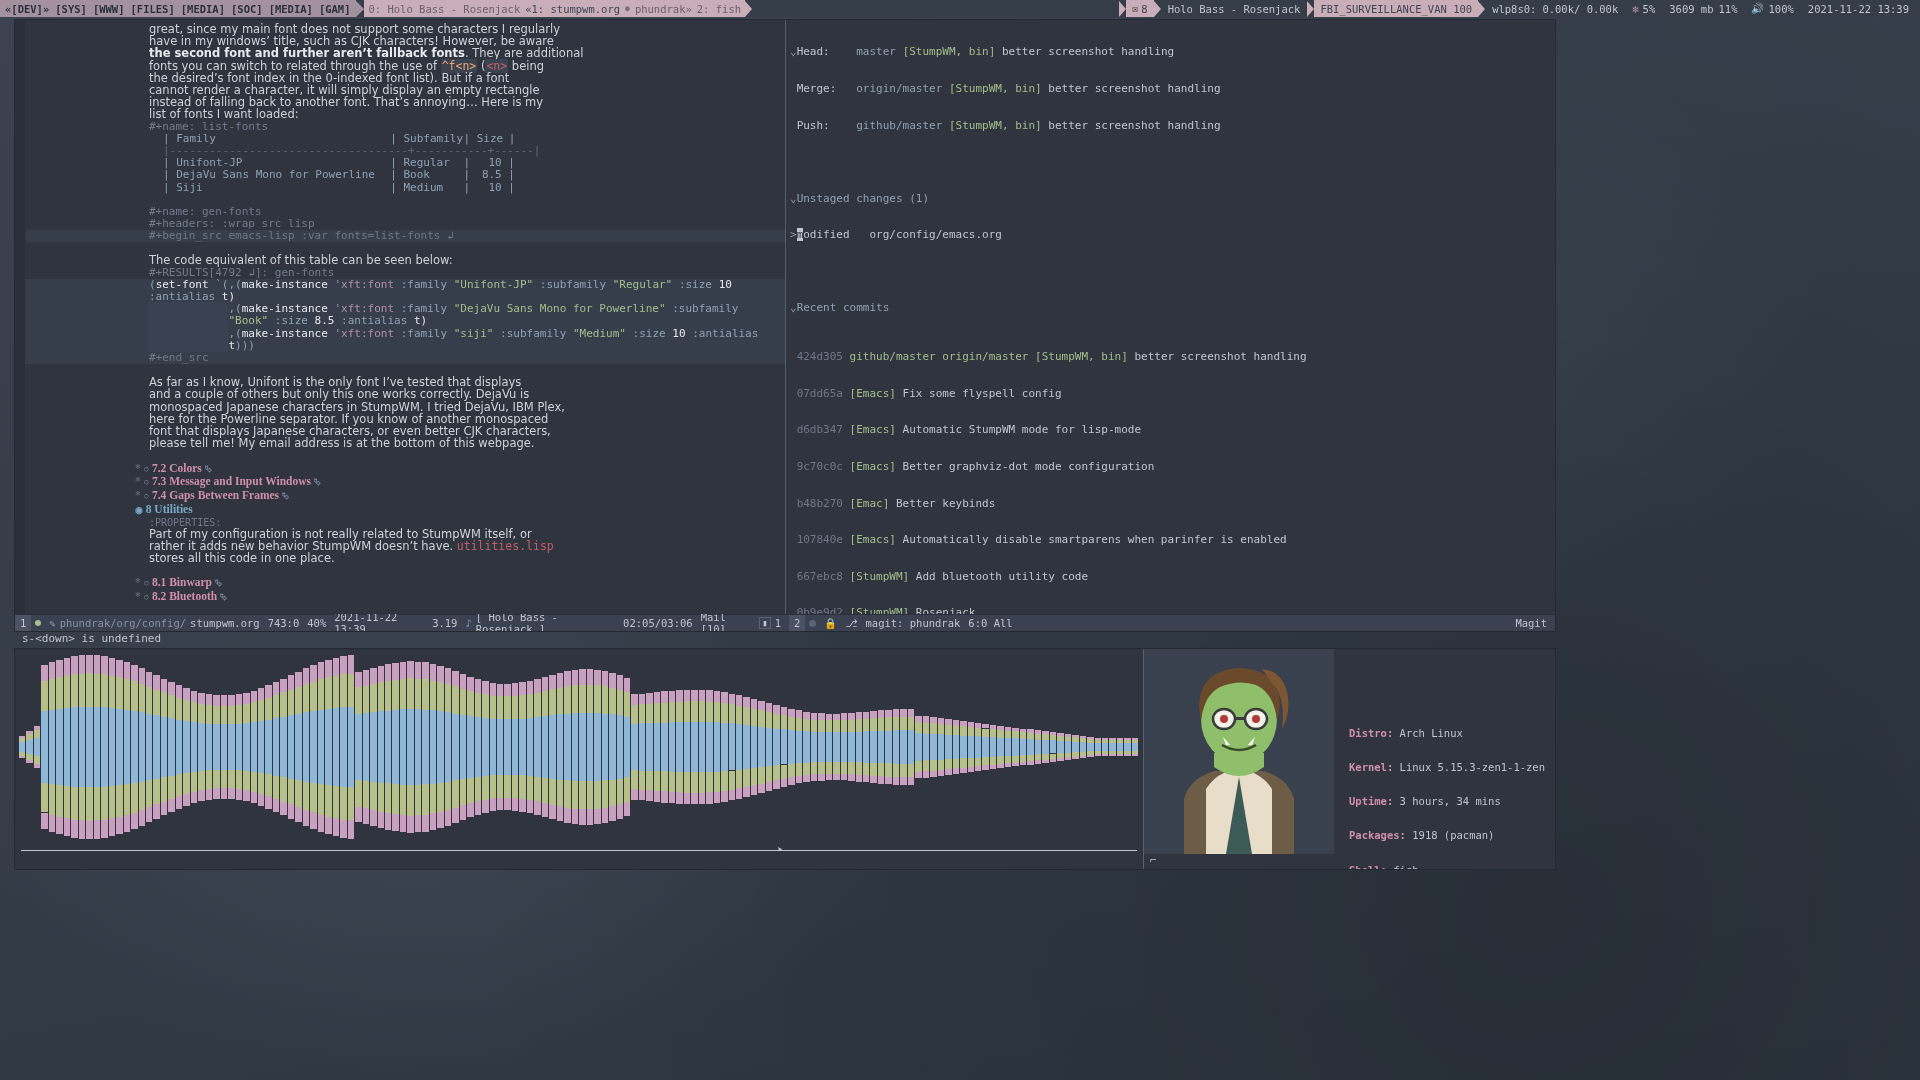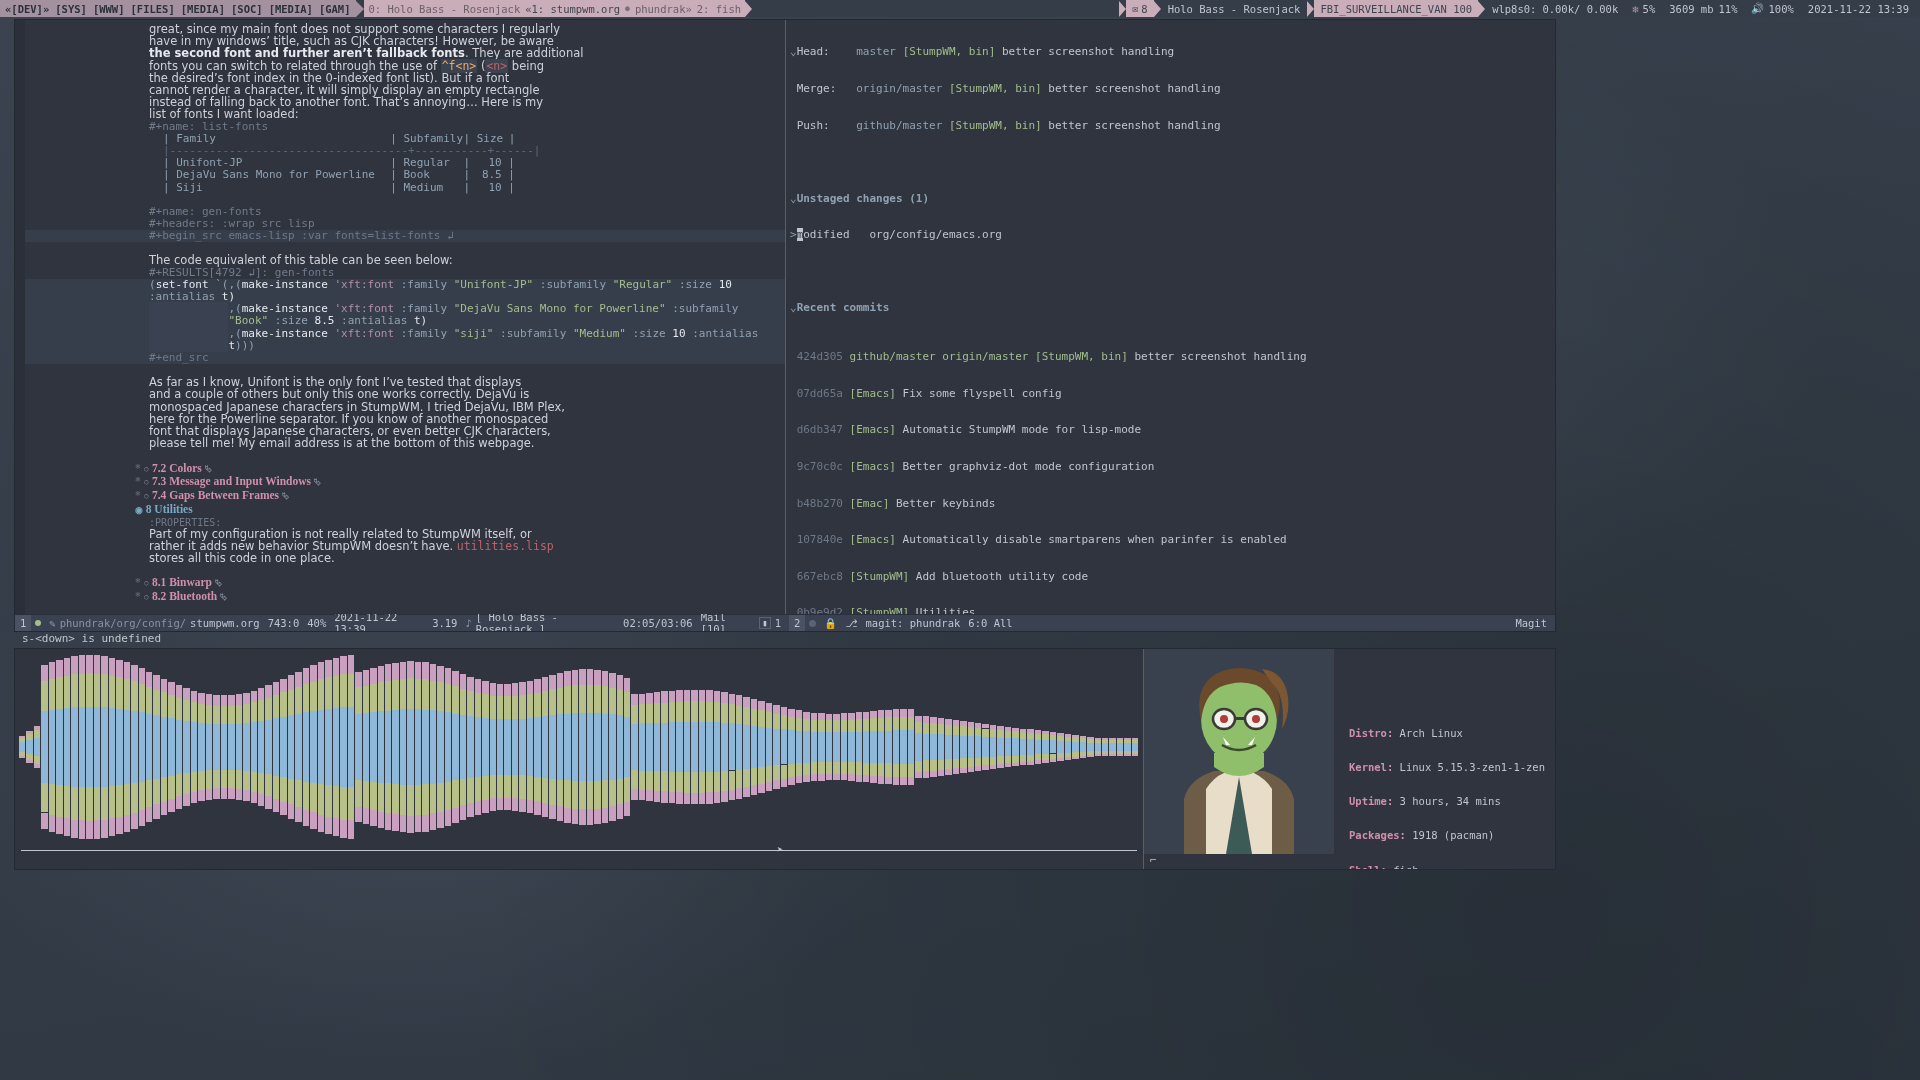--- a/index.html
+++ b/index.html
@@ -103,21 +103,21 @@
   .link{ color:#bf616a; }
 
   
   .magit{ position:absolute; left:4px; top:2px; right:0; bottom:0;
     font-size:11px; line-height:12.2px; white-space:pre; color:#c0c5ce; }
   .m-chev{ color:#8fa1b3; }
   .m-label{ color:#c0c5ce; }
   .m-branch{ color:#8fa1b3; }
   .m-bracket{ color:#a3be8c; }
   .m-msg{ color:#c0c5ce; }
-  .m-section{ color:#8fa1b3; font-weight:bold;margin-top:28px; }
+  .m-section{ color:#8fa1b3; font-weight:normal;margin-top:28px; }
   .m-file{ color:#c0c5ce; }
   .m-hash{ color:#6e7888; }
   .m-tag{ color:#a3be8c; }
   .m-cursor{ background:#c0c5ce; color:#2f343f; }
 
   
   .modeline{ height:17px; display:flex; align-items:center; background:#3a4150;
     font-size:10.5px; color:#c0c5ce; border-top:1px solid #2a2f3a; }
   .ml-left{ display:flex; align-items:center; height:17px; width:770px; }
   .ml-right{ display:flex; align-items:center; height:17px; flex:1; padding-left:4px;}
@@ -301,21 +301,21 @@
           <div style="height:12px"></div>
           <div><span class="m-chev">⌄</span><span class="m-section">Recent commits</span></div>
 
           <div> <span class="m-hash">424d305</span> <span class="m-tag">github/master origin/master</span> <span class="m-tag">[StumpWM, bin]</span> <span class="m-msg">better screenshot handling</span></div>
           <div> <span class="m-hash">07dd65a</span> <span class="m-tag">[Emacs]</span> <span class="m-msg">Fix some flyspell config</span></div>
           <div> <span class="m-hash">d6db347</span> <span class="m-tag">[Emacs]</span> <span class="m-msg">Automatic StumpWM mode for lisp-mode</span></div>
           <div> <span class="m-hash">9c70c0c</span> <span class="m-tag">[Emacs]</span> <span class="m-msg">Better graphviz-dot mode configuration</span></div>
           <div> <span class="m-hash">b48b270</span> <span class="m-tag">[Emac]</span> <span class="m-msg">Better keybinds</span></div>
           <div> <span class="m-hash">107840e</span> <span class="m-tag">[Emacs]</span> <span class="m-msg">Automatically disable smartparens when parinfer is enabled</span></div>
           <div> <span class="m-hash">667ebc8</span> <span class="m-tag">[StumpWM]</span> <span class="m-msg">Add bluetooth utility code</span></div>
-          <div> <span class="m-hash">0b9e9d2</span> <span class="m-tag">[StumpWM]</span> <span class="m-msg">Utilities</span></div>
+          <div> <span class="m-hash">0b9e9d2</span> <span class="m-tag">[StumpWM]</span> <span class="m-msg">Rosenjack</span></div>
           
           
         </div>
       </div>
     </div>
 
     <div class="modeline">
       <div class="ml-left">
         <span class="ml-num">1</span>
         <span class="ml-seg">

